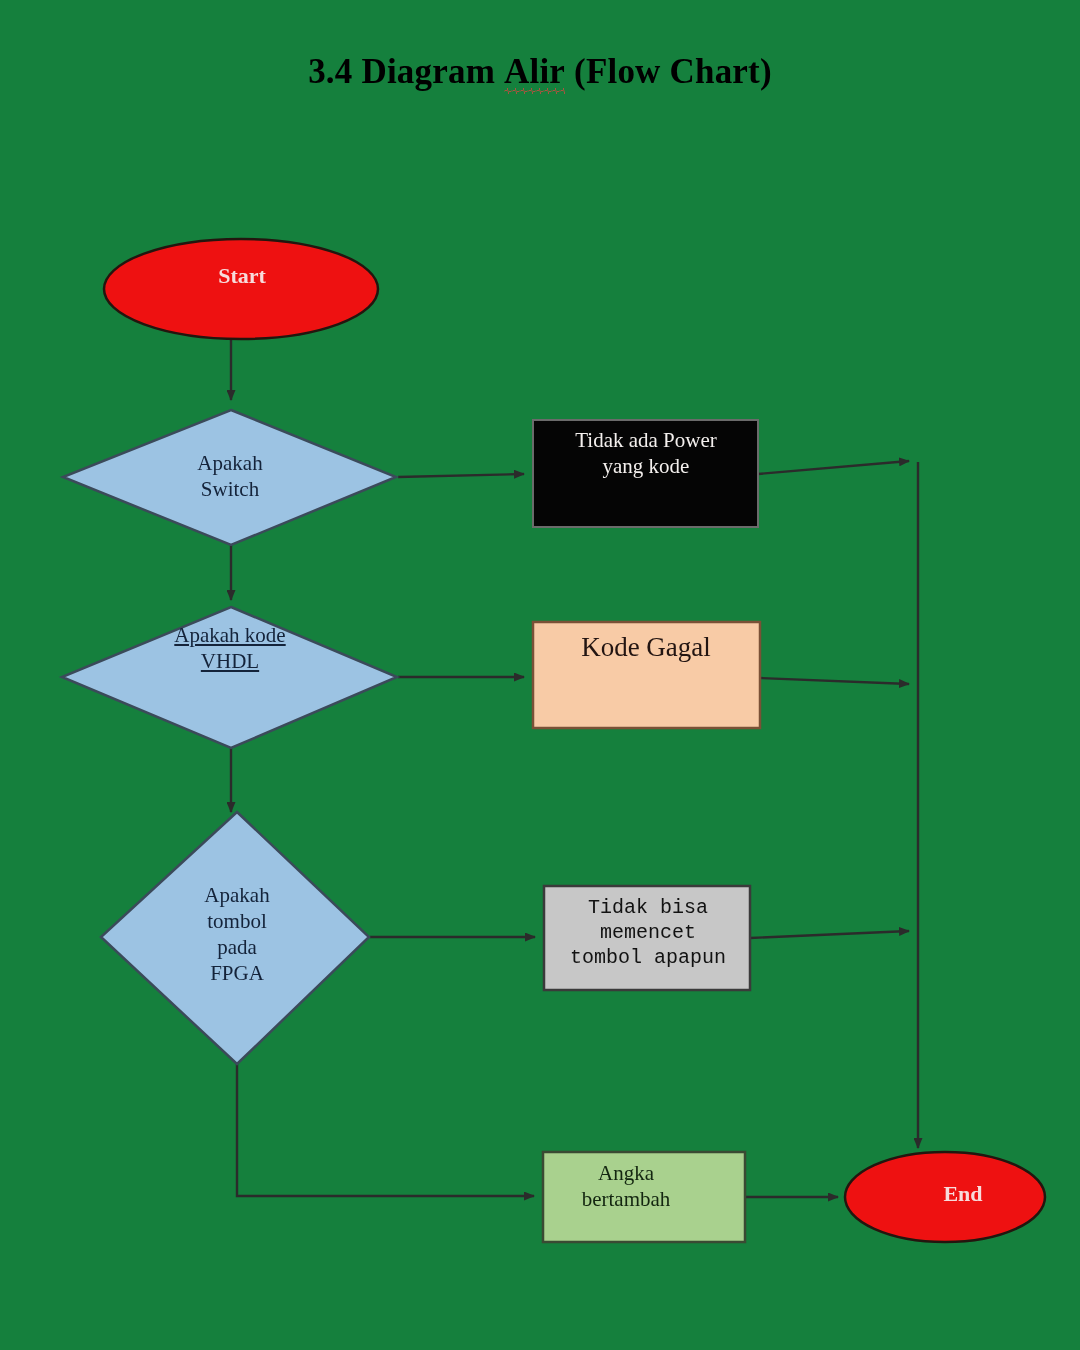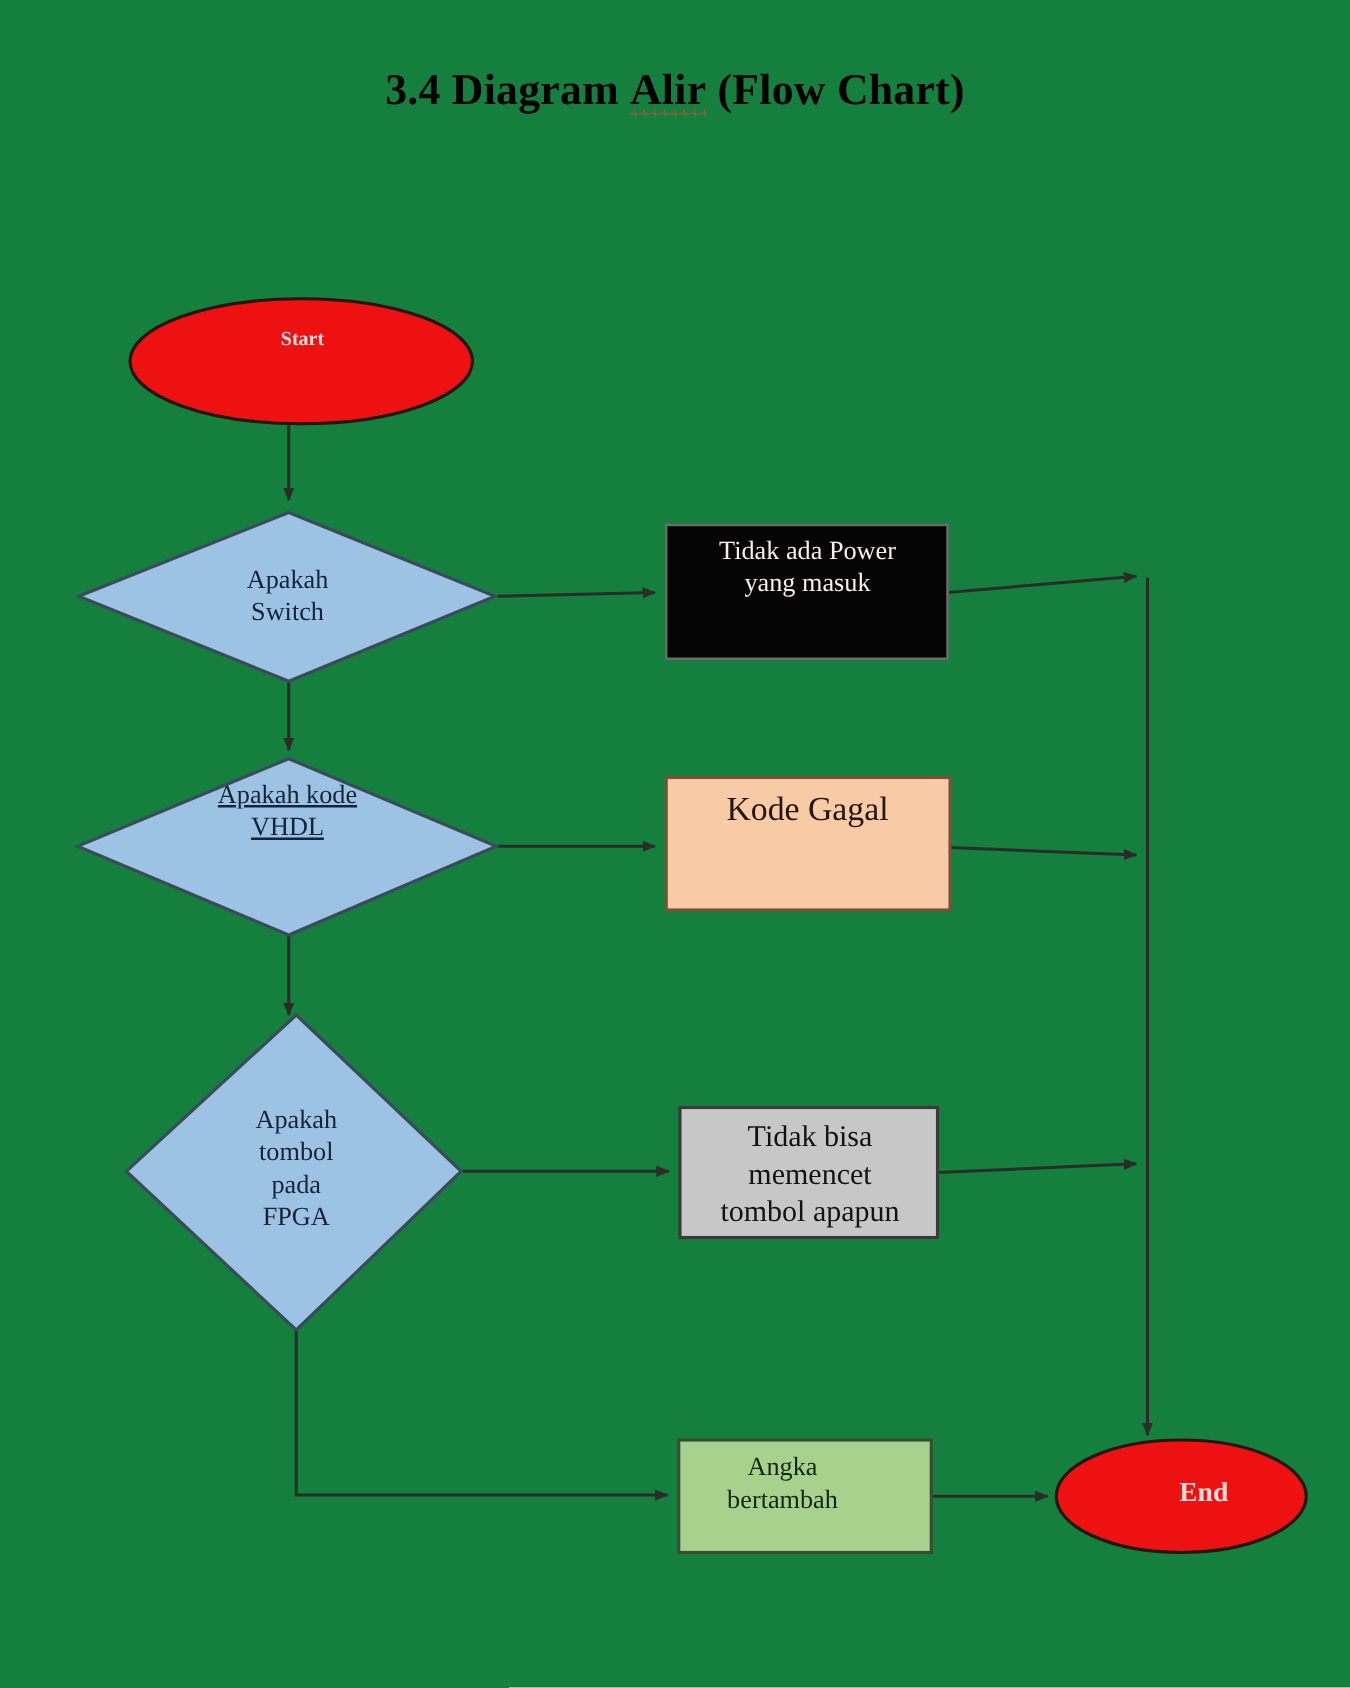--- a/index.html
+++ b/index.html
@@ -63,21 +63,21 @@
   .node-label {
     position: absolute;
     text-align: center;
     font-family: "Liberation Serif", "DejaVu Serif", serif;
     line-height: 1.24;
     pointer-events: none;
     white-space: pre-line;
   }
   .lbl-start {
     left: 105px; top: 262px; width: 274px;
-    font-size: 16px; font-weight: bold; color: #f7dcdc;
+    font-size: 22px; font-weight: bold; color: #f7dcdc;
   }
   .lbl-end {
     left: 845px; top: 1180px; width: 236px;
     font-size: 22px; font-weight: bold; color: #f7dcdc;
   }
   .lbl-d1 {
     left: 130px; top: 450px; width: 200px;
     font-size: 21px; color: #14233a;
   }
   .lbl-d2 {
@@ -91,21 +91,21 @@
   .lbl-black {
     left: 540px; top: 427px; width: 212px;
     font-size: 21px; color: #f4f0ee;
   }
   .lbl-peach {
     left: 536px; top: 631px; width: 220px;
     font-size: 27px; color: #231512;
   }
   .lbl-gray {
     left: 548px; top: 896px; width: 200px;
-    font-size: 24px; color: #121212;
+    font-size: 20px; color: #121212; font-family: Liberation Mono, monospace;
   }
   .lbl-green {
     left: 546px; top: 1160px; width: 160px;
     font-size: 21px; color: #132610;
   }
 </style>
 </head>
 <body>
 
 <div id="page">
@@ -164,21 +164,21 @@
 
     <rect x="543" y="1152" width="202" height="90" fill="#a9d18e" stroke="#3a4a33" stroke-width="2.5"></rect>
 
     <ellipse cx="945" cy="1197" rx="100" ry="45" fill="#ee1111" stroke="#23160f" stroke-width="2.5"></ellipse>
   </svg>
 
   <div class="node-label lbl-start">Start</div>
   <div class="node-label lbl-d1">Apakah
 Switch</div>
   <div class="node-label lbl-black">Tidak ada Power
-yang masuk</div>
+yang kode</div>
   <div class="node-label lbl-d2">Apakah kode
 VHDL</div>
   <div class="node-label lbl-peach">Kode Gagal</div>
   <div class="node-label lbl-d3">Apakah
 tombol
 pada
 FPGA</div>
   <div class="node-label lbl-gray">Tidak bisa
 memencet
 tombol apapun</div>

